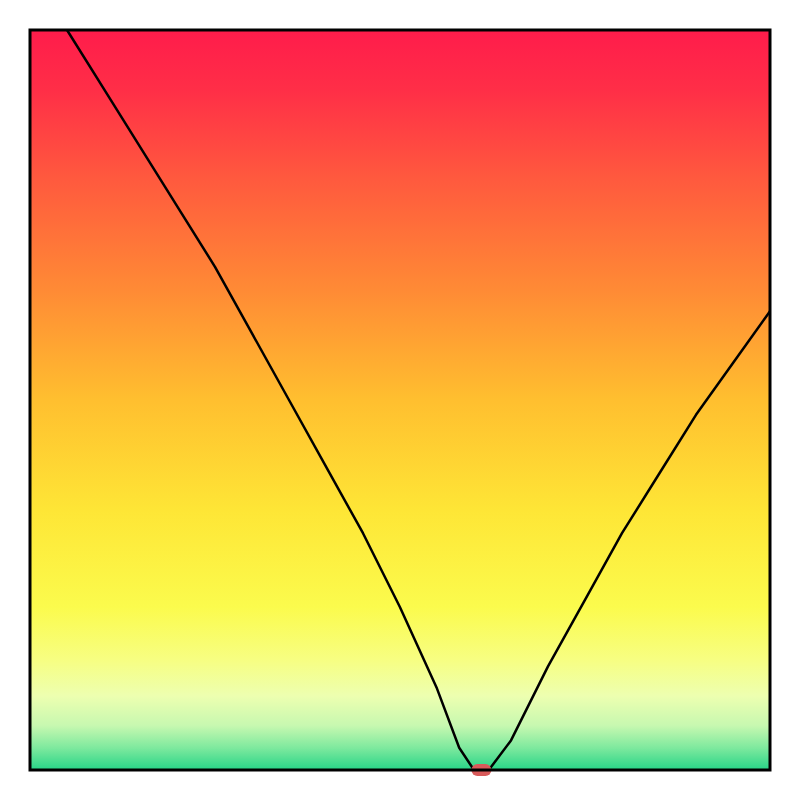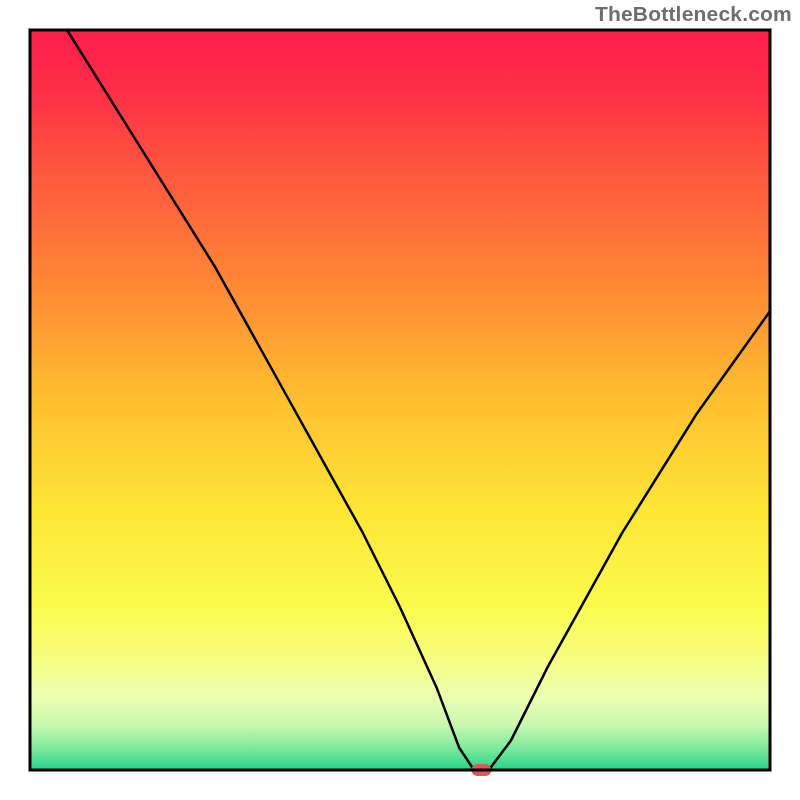--- a/index.html
+++ b/index.html
@@ -26,21 +26,20 @@
     letter-spacing: 0.2px;
   }
   svg {
     display: block;
   }
 </style>
 </head>
 <body>
 
 <div class="container">
-  <div class="watermark">TheBottleneck.com</div>
   <svg id="chart-svg" width="800" height="800" viewBox="0 0 800 800">
       <defs>
         <linearGradient id="bg-grad" x1="0" y1="0" x2="0" y2="1">
           <stop offset="0%" stop-color="#ff1c4b"></stop>
           <stop offset="8%" stop-color="#ff2e47"></stop>
           <stop offset="20%" stop-color="#ff593e"></stop>
           <stop offset="35%" stop-color="#ff8a35"></stop>
           <stop offset="50%" stop-color="#ffbf2f"></stop>
           <stop offset="65%" stop-color="#fee636"></stop>
           <stop offset="78%" stop-color="#fbfb4d"></stop>

